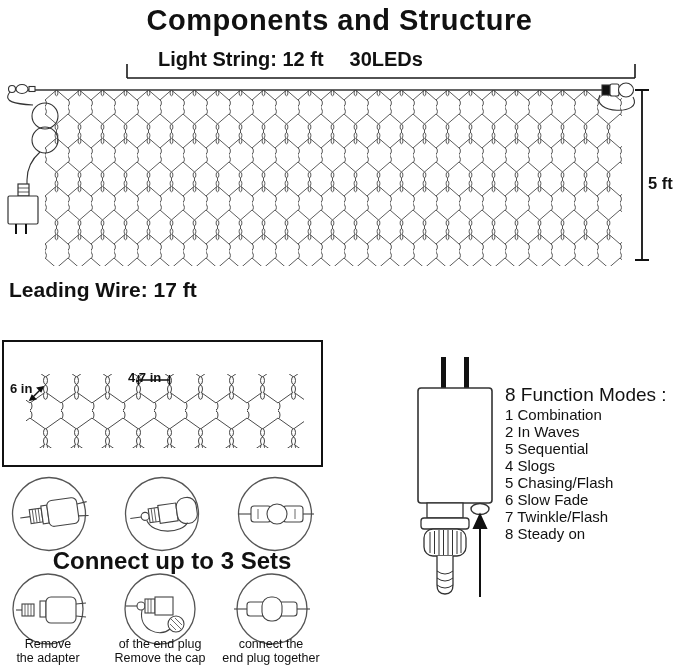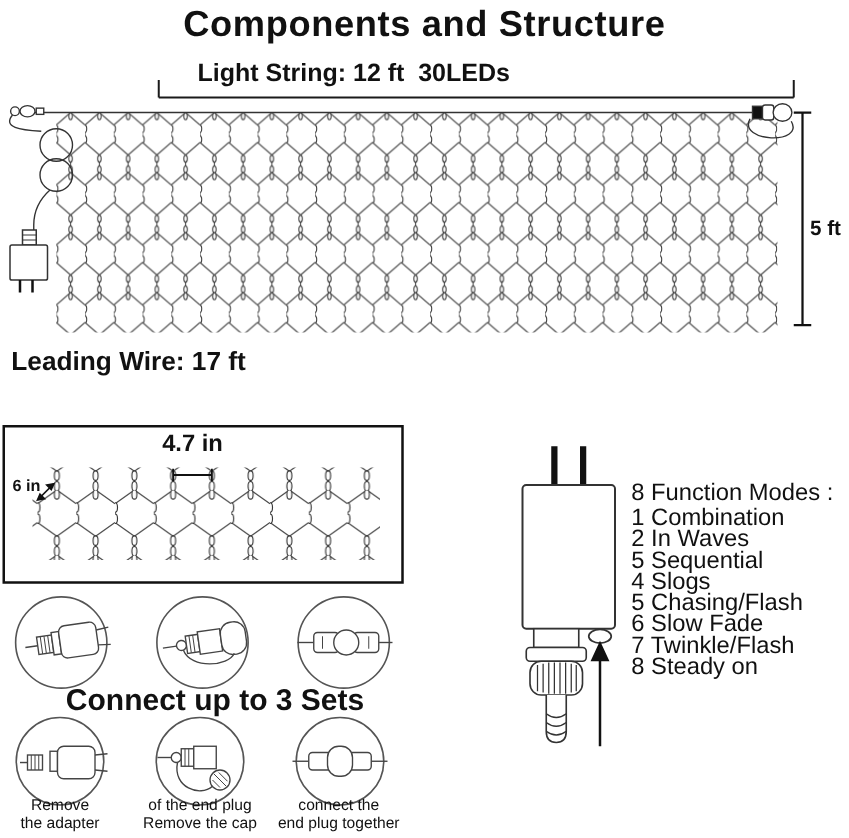--- a/index.html
+++ b/index.html
@@ -1,27 +1,27 @@
 <!DOCTYPE html>
 <html><head>
 <meta charset="utf-8">
 <style>
   html,body{margin:0;padding:0;background:#ffffff;}
   #stage{position:relative;width:679px;height:670px;background:#fff;overflow:hidden;
          font-family:"Liberation Sans",sans-serif;color:#111;}
   .lbl{position:absolute;white-space:nowrap;color:#111;}
   #svgLayer{position:absolute;left:0;top:0;width:679px;height:670px;}
   .title{left:0;top:4px;width:679px;text-align:center;font-size:29px;font-weight:bold;letter-spacing:.5px;}
-  .string-label{left:158px;top:48px;font-size:20px;font-weight:bold;display:flex;gap:11px;}
+  .string-label{left:158px;top:48px;font-size:20px;font-weight:bold;display:flex;gap:26px;}
   .height-label{left:648px;top:174px;font-size:16.5px;font-weight:bold;}
   .leading-wire{left:9px;top:278px;font-size:21px;font-weight:bold;}
-  .dim-47{left:128px;top:345px;width:52px;text-align:center;font-size:19px;font-weight:bold;}
+  .dim-47{left:128px;top:370px;width:52px;text-align:left;font-size:13px;font-weight:bold;}
   .dim-6{left:10px;top:381px;font-size:13px;font-weight:bold;}
   .modes-title{left:505px;top:384px;font-size:19px;}
-  .modes-list{position:absolute;left:505px;top:406px;font-size:19px;line-height:17px;}
+  .modes-list{position:absolute;left:505px;top:406px;font-size:15px;line-height:17px;}
   .connect-headline{left:52px;top:547px;width:240px;text-align:center;font-size:24px;font-weight:bold;}
   .step-caption{position:absolute;top:637px;width:150px;text-align:center;font-size:12.5px;line-height:14px;}
   .cap1{left:-27px;} .cap2{left:85px;} .cap3{left:196px;}
 </style>
 </head>
 <body>
 
 <div id="stage">
 
   <svg id="svgLayer" viewBox="0 0 679 670" xmlns="http://www.w3.org/2000/svg">

